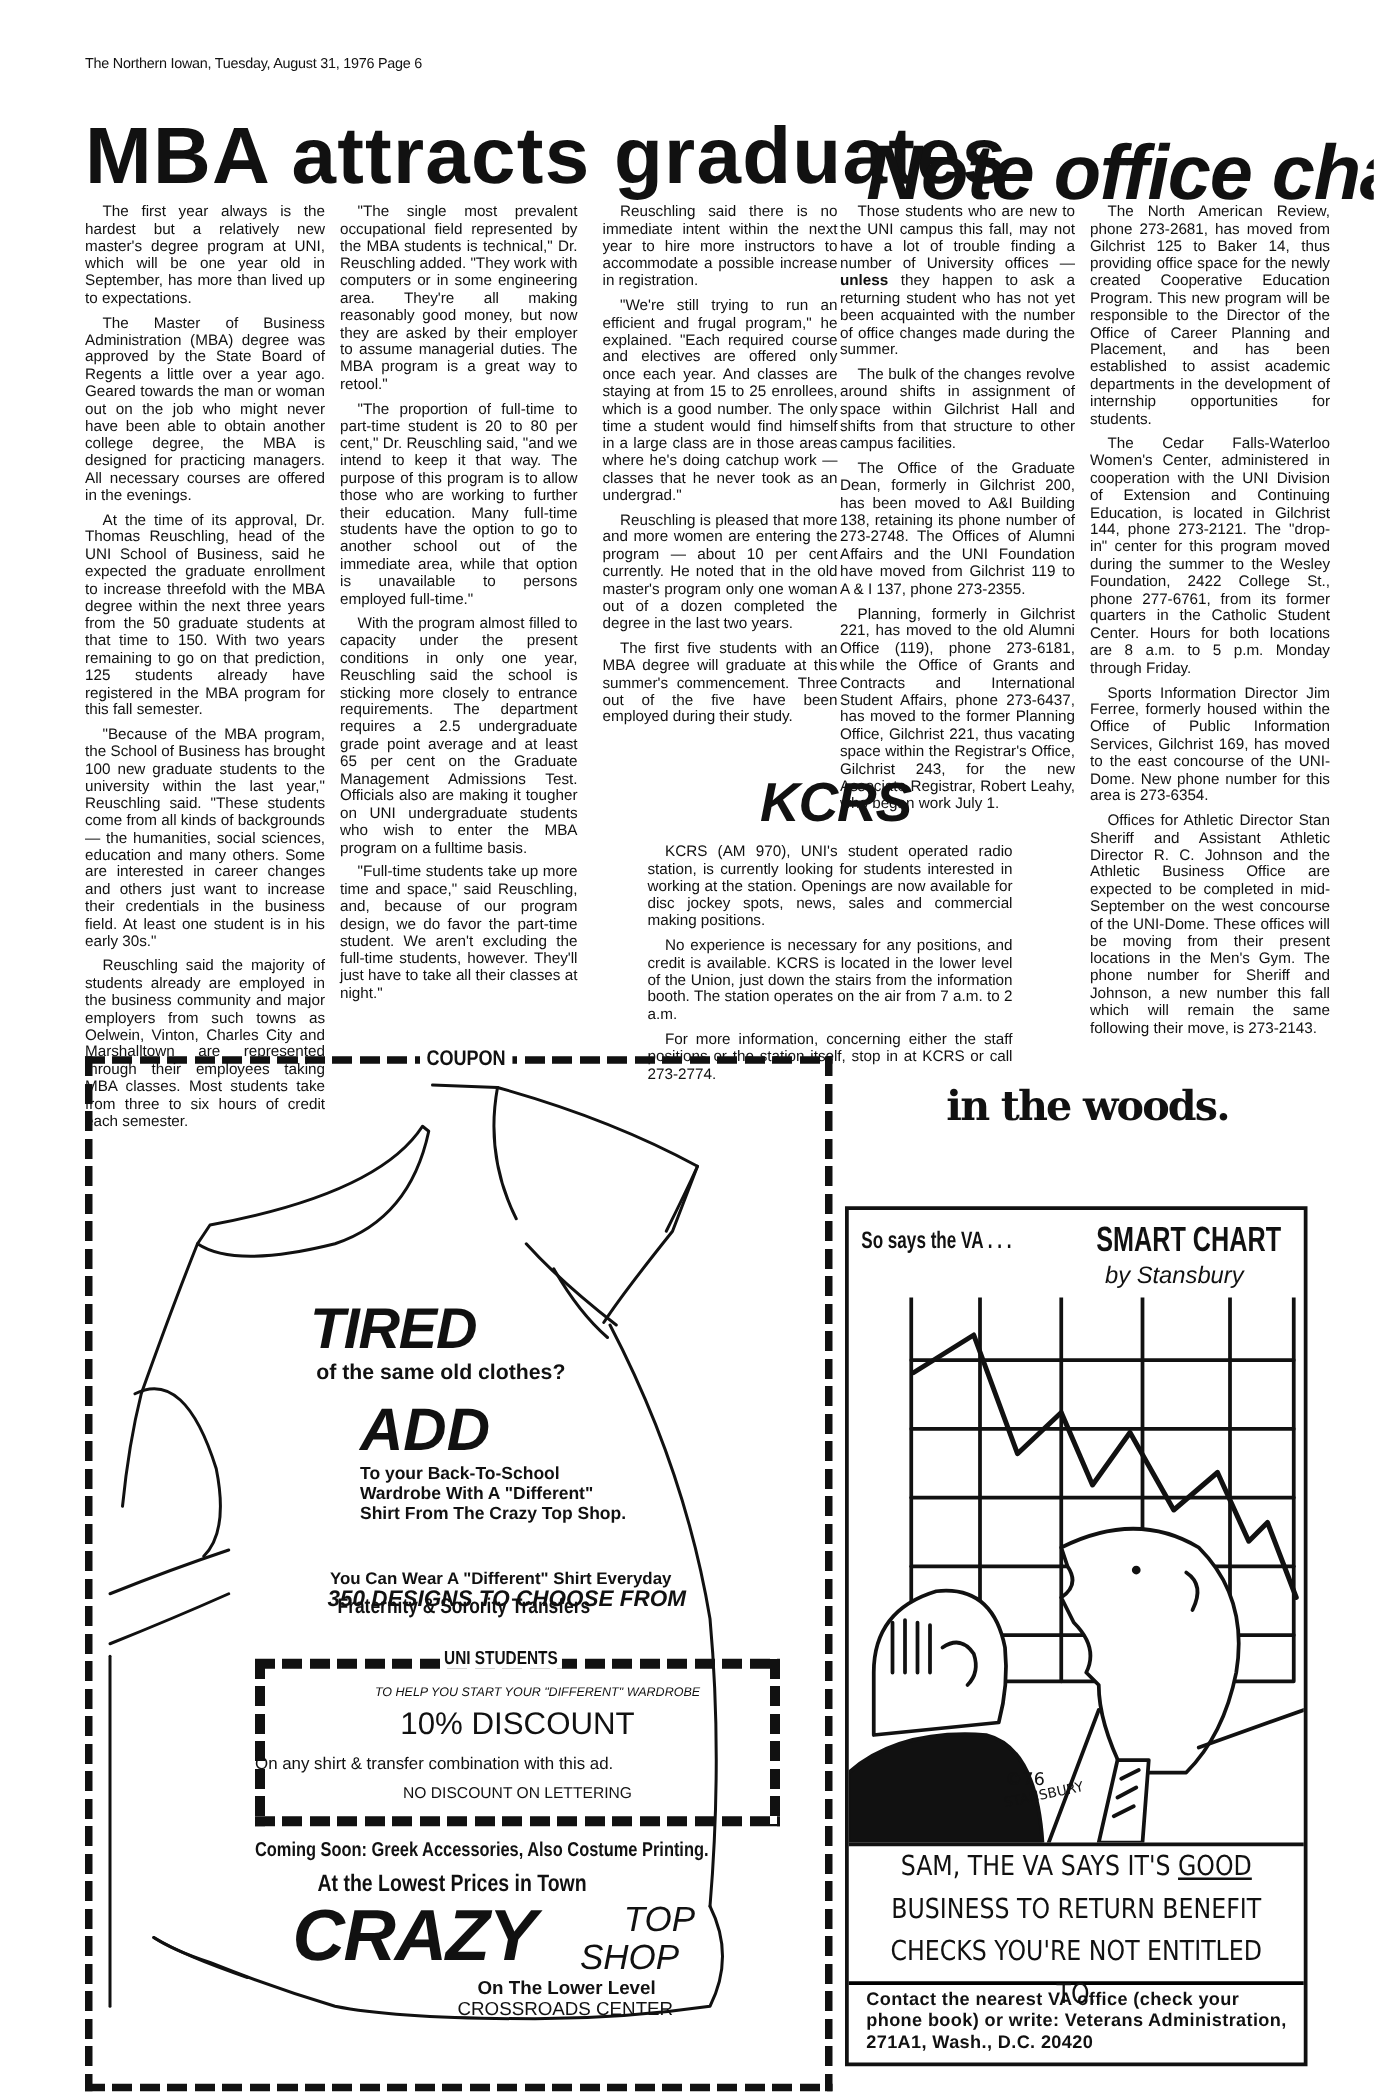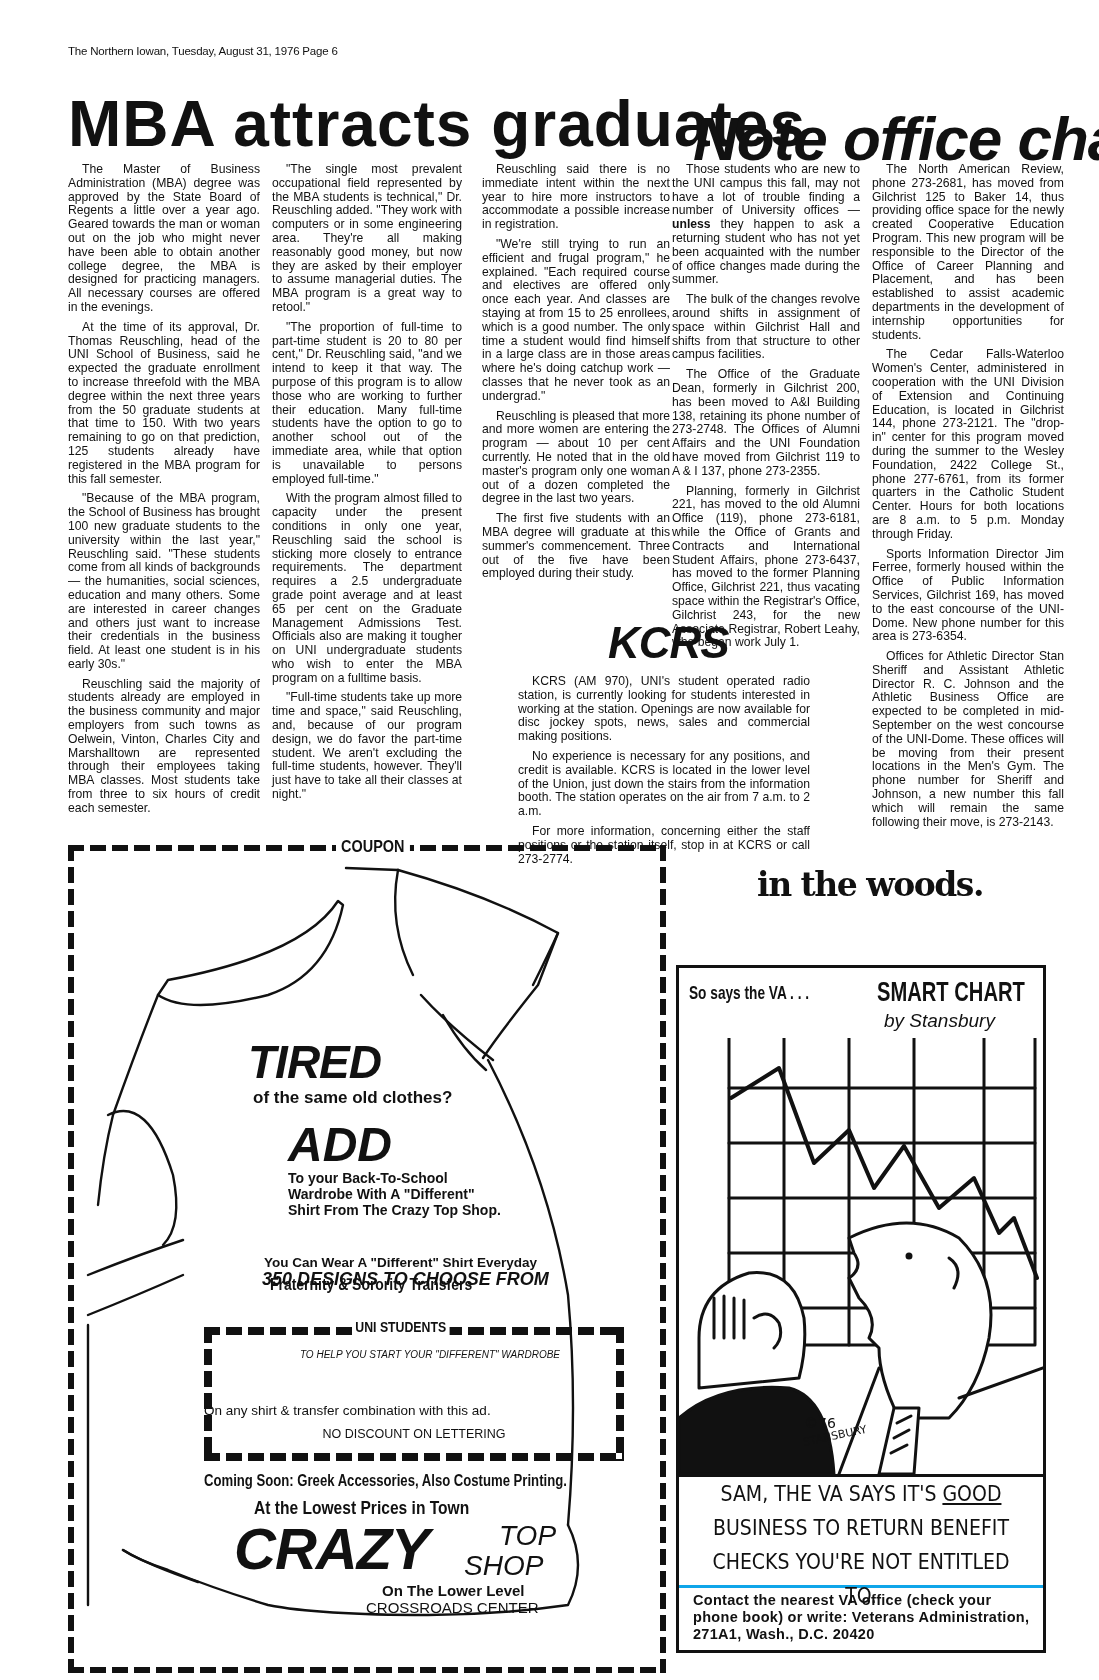--- a/index.html
+++ b/index.html
@@ -46,34 +46,35 @@
   .lower { position: absolute; left: 314px; top: 737px; font-size: 15px; font-weight: bold; }
   .crossroads { position: absolute; left: 298px; top: 754px; font-size: 15px; }
 
   
   .babes { left: 690px; top: 868px; width: 360px; text-align: center; font-family: "DejaVu Serif", serif; font-size: 33px; font-weight: bold; line-height: 34px; letter-spacing: -1.5px; }
   .va-box { left: 676px; top: 965px; width: 370px; height: 688px; border: 3px solid #111; box-sizing: border-box; }
   .va-so { position: absolute; left: 10px; top: 14px; font-size: 19px; font-weight: bold; transform: scaleX(0.72); transform-origin: left; white-space: nowrap; }
   .va-smart { position: absolute; left: 198px; top: 8px; font-size: 28px; font-weight: bold; transform: scaleX(0.72); transform-origin: left; white-space: nowrap; }
   .va-by { position: absolute; left: 205px; top: 42px; font-size: 19px; font-style: italic; white-space: nowrap; }
   .va-cartoon { position: absolute; left: 0; top: 70px; }
-  .va-caption { position: absolute; left: 0; top: 506px; width: 364px; height: 108px; border-top: 3px solid #111; border-bottom: 3px solid #0ea5e9; text-align: center; font-family: "DejaVu Sans", sans-serif; font-size: 22px; line-height: 34px; letter-spacing: 0px; transform: scaleX(1); }
+  .va-caption { position: absolute; left: 0; top: 506px; width: 364px; height: 108px; border-top: 3px solid #111; border-bottom: 3px solid #000000; text-align: center; font-family: "DejaVu Sans", sans-serif; font-size: 22px; line-height: 34px; letter-spacing: 0px; transform: scaleX(1); }
   .va-caption span { display:block; transform: scaleX(0.86); }
   .va-good { text-decoration: underline; }
   .va-contact { position: absolute; left: 14px; top: 624px; width: 340px; font-size: 14.5px; font-weight: bold; line-height: 17px; letter-spacing: 0.3px; }
 </style>
 </head>
 <body>
 
 <div class="abs folio">The Northern Iowan, Tuesday, August 31, 1976 Page 6</div>
 
 <div class="abs hl-mba">MBA attracts graduates</div>
 <div class="abs hl-note">Note office changes</div>
 
 <div class="abs col col1">
+  <p>The first year always is the hardest but a relatively new master's degree program at UNI, which will be one year old in September, has more than lived up to expectations.</p>
   <p>The Master of Business Administration (MBA) degree was approved by the State Board of Regents a little over a year ago. Geared towards the man or woman out on the job who might never have been able to obtain another college degree, the MBA is designed for practicing managers. All necessary courses are offered in the evenings.</p>
   <p>At the time of its approval, Dr. Thomas Reuschling, head of the UNI School of Business, said he expected the graduate enrollment to increase threefold with the MBA degree within the next three years from the 50 graduate students at that time to 150. With two years remaining to go on that prediction, 125 students already have registered in the MBA program for this fall semester.</p>
   <p>"Because of the MBA program, the School of Business has brought 100 new graduate students to the university within the last year," Reuschling said. "These students come from all kinds of backgrounds — the humanities, social sciences, education and many others. Some are interested in career changes and others just want to increase their credentials in the business field. At least one student is in his early 30s."</p>
   <p>Reuschling said the majority of students already are employed in the business community and major employers from such towns as Oelwein, Vinton, Charles City and Marshalltown are represented through their employees taking MBA classes. Most students take from three to six hours of credit each semester.</p>
 </div>
 <div class="abs col col2">
   <p>"The single most prevalent occupational field represented by the MBA students is technical," Dr. Reuschling added. "They work with computers or in some engineering area. They're all making reasonably good money, but now they are asked by their employer to assume managerial duties. The MBA program is a great way to retool."</p>
   <p>"The proportion of full-time to part-time student is 20 to 80 per cent," Dr. Reuschling said, "and we intend to keep it that way. The purpose of this program is to allow those who are working to further their education. Many full-time students have the option to go to another school out of the immediate area, while that option is unavailable to persons employed full-time."</p>
   <p>With the program almost filled to capacity under the present conditions in only one year, Reuschling said the school is sticking more closely to entrance requirements. The department requires a 2.5 undergraduate grade point average and at least 65 per cent on the Graduate Management Admissions Test. Officials also are making it tougher on UNI undergraduate students who wish to enter the MBA program on a fulltime basis.</p>
   <p>"Full-time students take up more time and space," said Reuschling, and, because of our program design, we do favor the part-time student. We aren't excluding the full-time students, however. They'll just have to take all their classes at night."</p>
@@ -144,20 +145,21 @@
   <div class="designs-sub">You Can Wear A "Different" Shirt Everyday</div>
   <div class="frat">Fraternity &amp; Sorority Transfers</div>
 
   <div class="uni-box">
     <div class="dash-h" style="left:0;top:0;width:420px;height:8px;"></div>
     <div class="dash-h" style="left:0;top:126px;width:420px;height:8px;"></div>
     <div class="dash-v" style="left:0;top:0;width:8px;height:134px;"></div>
     <div class="dash-v" style="left:412px;top:0;width:8px;height:134px;"></div>
     <div class="uni-label">UNI STUDENTS</div>
     <div class="uni-help">TO HELP YOU START YOUR "DIFFERENT" WARDROBE</div>
+    <div class="uni-disc">10% DISCOUNT</div>
     <div class="uni-any">On any shirt &amp; transfer combination with this ad.</div>
     <div class="uni-no">NO DISCOUNT ON LETTERING</div>
   </div>
 
   <div class="coming">Coming Soon: Greek Accessories, Also Costume Printing.</div>
   <div class="lowest">At the Lowest Prices in Town</div>
   <div class="crazy">CRAZY</div>
   <div class="top">TOP</div>
   <div class="shop">SHOP</div>
   <div class="lower">On The Lower Level</div>

